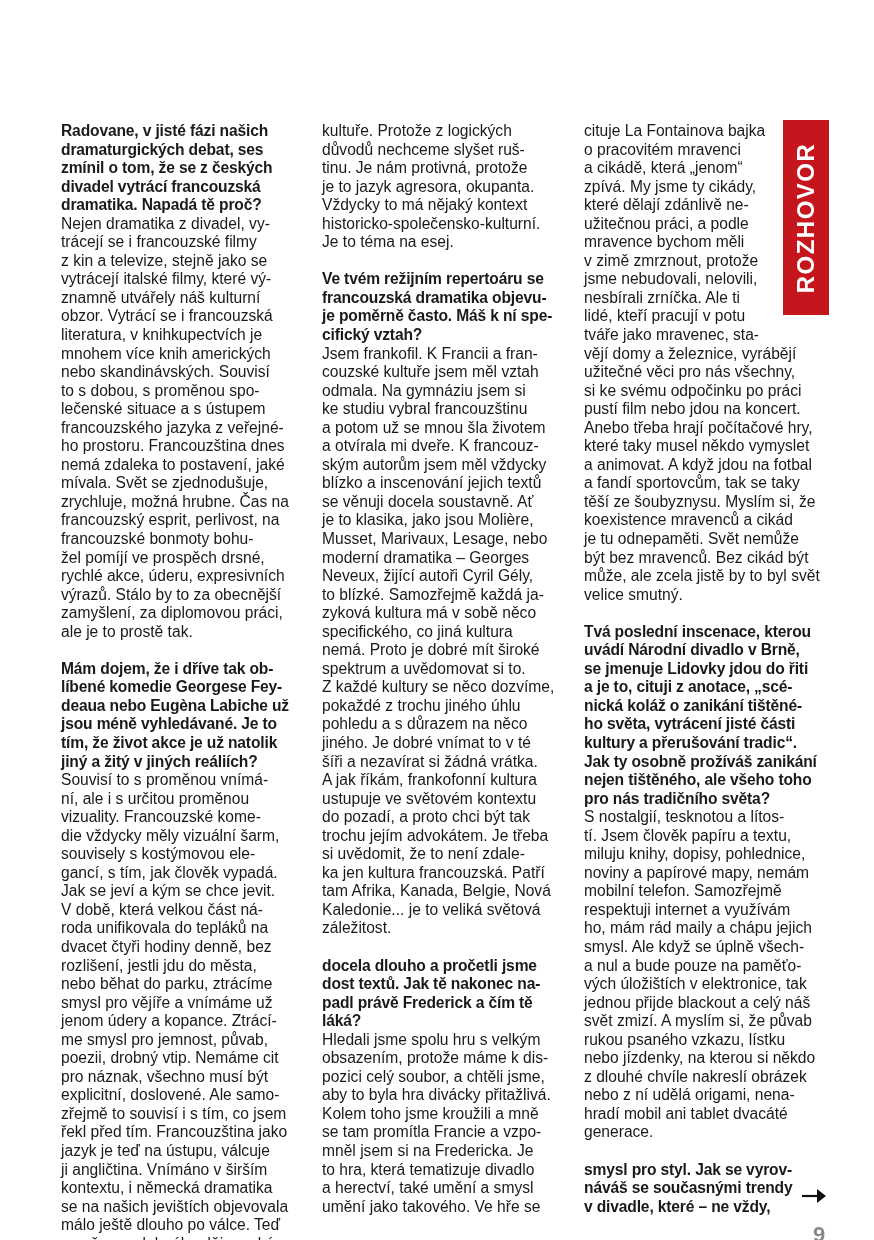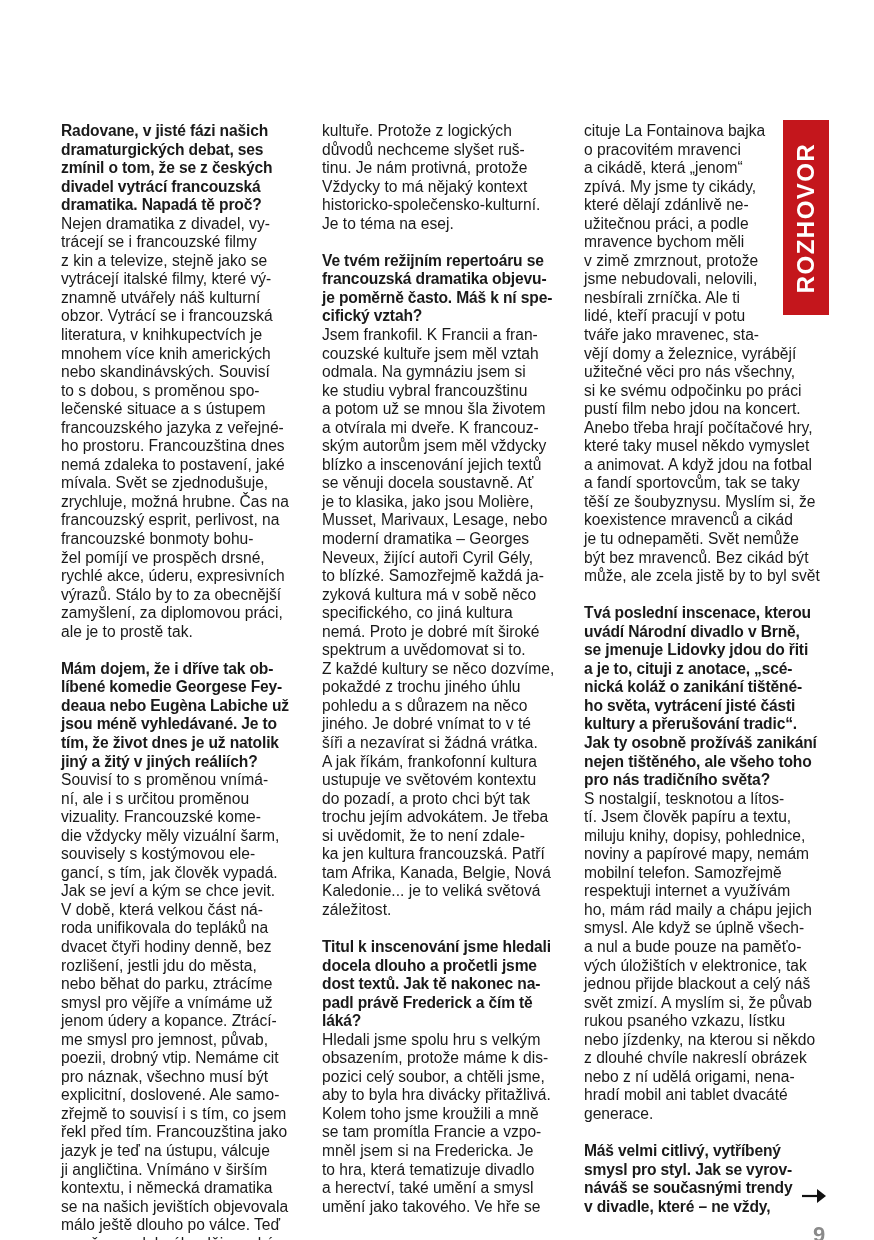--- a/index.html
+++ b/index.html
@@ -71,21 +71,21 @@
         <span class="line">výrazů. Stálo by to za obecnější</span>
         <span class="line">zamyšlení, za diplomovou práci,</span>
         <span class="line">ale je to prostě tak.</span>
       </div>
       <span class="gap"></span>
       <div class="q">
         <span class="line">Mám dojem, že i dříve tak ob-</span>
         <span class="line">líbené komedie Georgese Fey-</span>
         <span class="line">deaua nebo Eugèna Labiche už</span>
         <span class="line">jsou méně vyhledávané. Je to</span>
-        <span class="line">tím, že život dnes je už natolik</span>
+        <span class="line">tím, že život akce je už natolik</span>
         <span class="line">jiný a žitý v jiných reáliích?</span>
       </div>
       <div class="a">
         <span class="line">Souvisí to s proměnou vnímá-</span>
         <span class="line">ní, ale i s určitou proměnou</span>
         <span class="line">vizuality. Francouzské kome-</span>
         <span class="line">die vždycky měly vizuální šarm,</span>
         <span class="line">souvisely s kostýmovou ele-</span>
         <span class="line">gancí, s tím, jak člověk vypadá.</span>
         <span class="line">Jak se jeví a kým se chce jevit.</span>
@@ -108,20 +108,21 @@
         <span class="line">se na našich jevištích objevovala</span>
         <span class="line">málo ještě dlouho po válce. Teď</span>
         <span class="line">se něco podobného děje ruské</span>
       </div>
     </div>
   <div class="col col-2">
       <div class="a">
         <span class="line">kultuře. Protože z logických</span>
         <span class="line">důvodů nechceme slyšet ruš-</span>
         <span class="line">tinu. Je nám protivná, protože</span>
+        <span class="line">je to jazyk agresora, okupanta.</span>
         <span class="line">Vždycky to má nějaký kontext</span>
         <span class="line">historicko-společensko-kulturní.</span>
         <span class="line">Je to téma na esej.</span>
       </div>
       <span class="gap"></span>
       <div class="q">
         <span class="line">Ve tvém režijním repertoáru se</span>
         <span class="line">francouzská dramatika objevu-</span>
         <span class="line">je poměrně často. Máš k ní spe-</span>
         <span class="line">cifický vztah?</span>
@@ -155,21 +156,20 @@
         <span class="line">do pozadí, a proto chci být tak</span>
         <span class="line">trochu jejím advokátem. Je třeba</span>
         <span class="line">si uvědomit, že to není zdale-</span>
         <span class="line">ka jen kultura francouzská. Patří</span>
         <span class="line">tam Afrika, Kanada, Belgie, Nová</span>
         <span class="line">Kaledonie... je to veliká světová</span>
         <span class="line">záležitost.</span>
       </div>
       <span class="gap"></span>
       <div class="q">
-        <span class="line">Titul k inscenování jsme hledali</span>
         <span class="line">docela dlouho a pročetli jsme</span>
         <span class="line">dost textů. Jak tě nakonec na-</span>
         <span class="line">padl právě Frederick a čím tě</span>
         <span class="line">láká?</span>
       </div>
       <div class="a">
         <span class="line">Hledali jsme spolu hru s velkým</span>
         <span class="line">obsazením, protože máme k dis-</span>
         <span class="line">pozici celý soubor, a chtěli jsme,</span>
         <span class="line">aby to byla hra divácky přitažlivá.</span>
@@ -201,20 +201,21 @@
         <span class="line">pustí film nebo jdou na koncert.</span>
         <span class="line">Anebo třeba hrají počítačové hry,</span>
         <span class="line">které taky musel někdo vymyslet</span>
         <span class="line">a animovat. A když jdou na fotbal</span>
         <span class="line">a fandí sportovcům, tak se taky</span>
         <span class="line">těší ze šoubyznysu. Myslím si, že</span>
         <span class="line">koexistence mravenců a cikád</span>
         <span class="line">je tu odnepaměti. Svět nemůže</span>
         <span class="line">být bez mravenců. Bez cikád být</span>
         <span class="line">může, ale zcela jistě by to byl svět</span>
+        <span class="line">velice smutný.</span>
       </div>
       <span class="gap"></span>
       <div class="q">
         <span class="line">Tvá poslední inscenace, kterou</span>
         <span class="line">uvádí Národní divadlo v Brně,</span>
         <span class="line">se jmenuje Lidovky jdou do řiti</span>
         <span class="line">a je to, cituji z anotace, „scé-</span>
         <span class="line">nická koláž o zanikání tištěné-</span>
         <span class="line">ho světa, vytrácení jisté části</span>
         <span class="line">kultury a přerušování tradic“.</span>
@@ -237,21 +238,20 @@
         <span class="line">svět zmizí. A myslím si, že půvab</span>
         <span class="line">rukou psaného vzkazu, lístku</span>
         <span class="line">nebo jízdenky, na kterou si někdo</span>
         <span class="line">z dlouhé chvíle nakreslí obrázek</span>
         <span class="line">nebo z ní udělá origami, nena-</span>
         <span class="line">hradí mobil ani tablet dvacáté</span>
         <span class="line">generace.</span>
       </div>
       <span class="gap"></span>
       <div class="q">
-        <span class="line">Máš velmi citlivý, vytříbený</span>
         <span class="line">smysl pro styl. Jak se vyrov-</span>
         <span class="line">náváš se současnými trendy</span>
         <span class="line">v divadle, které – ne vždy,</span>
       </div>
     </div>
 
   <div class="tab">
     <span class="tab-label">ROZHOVOR</span>
   </div>
 

